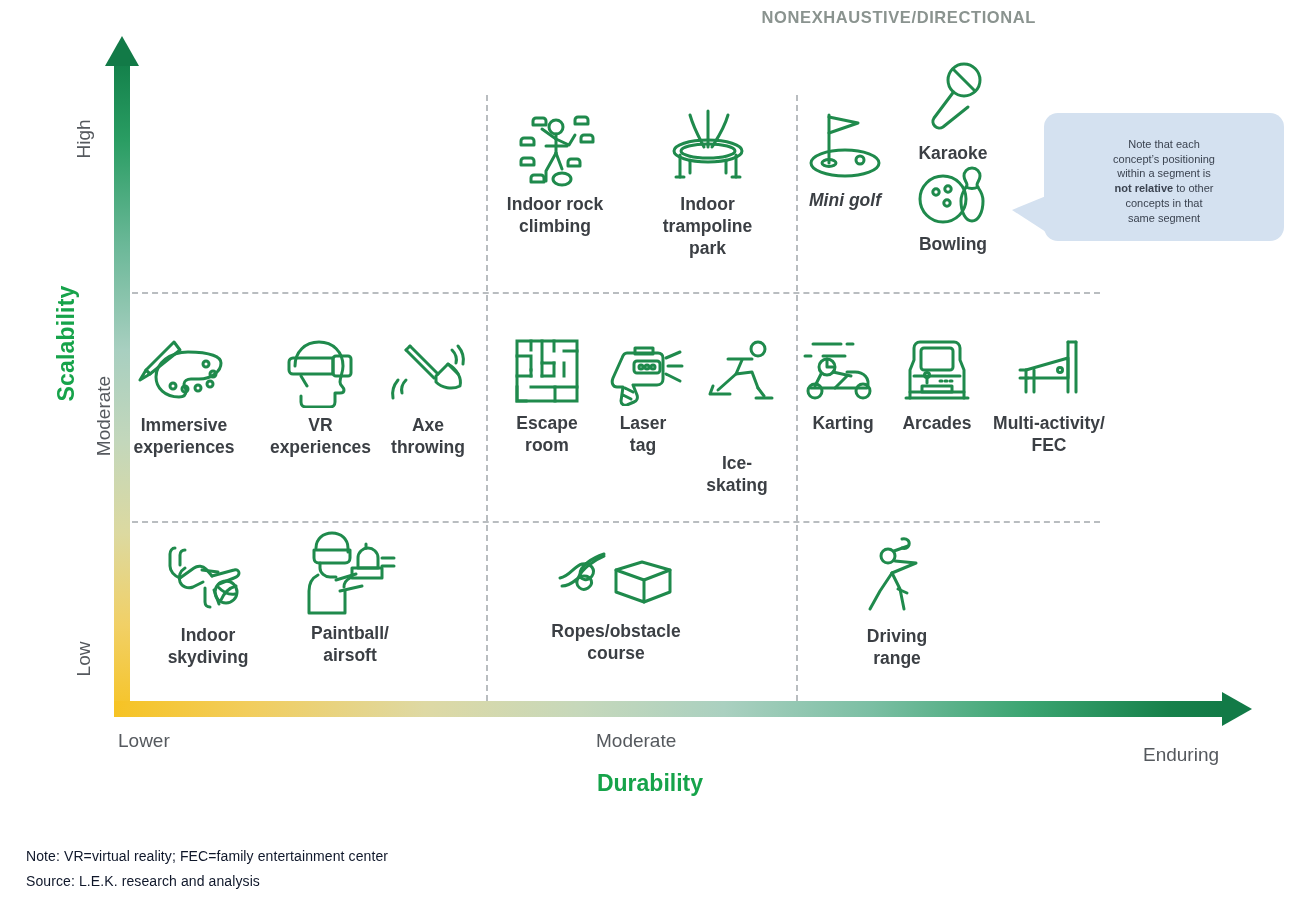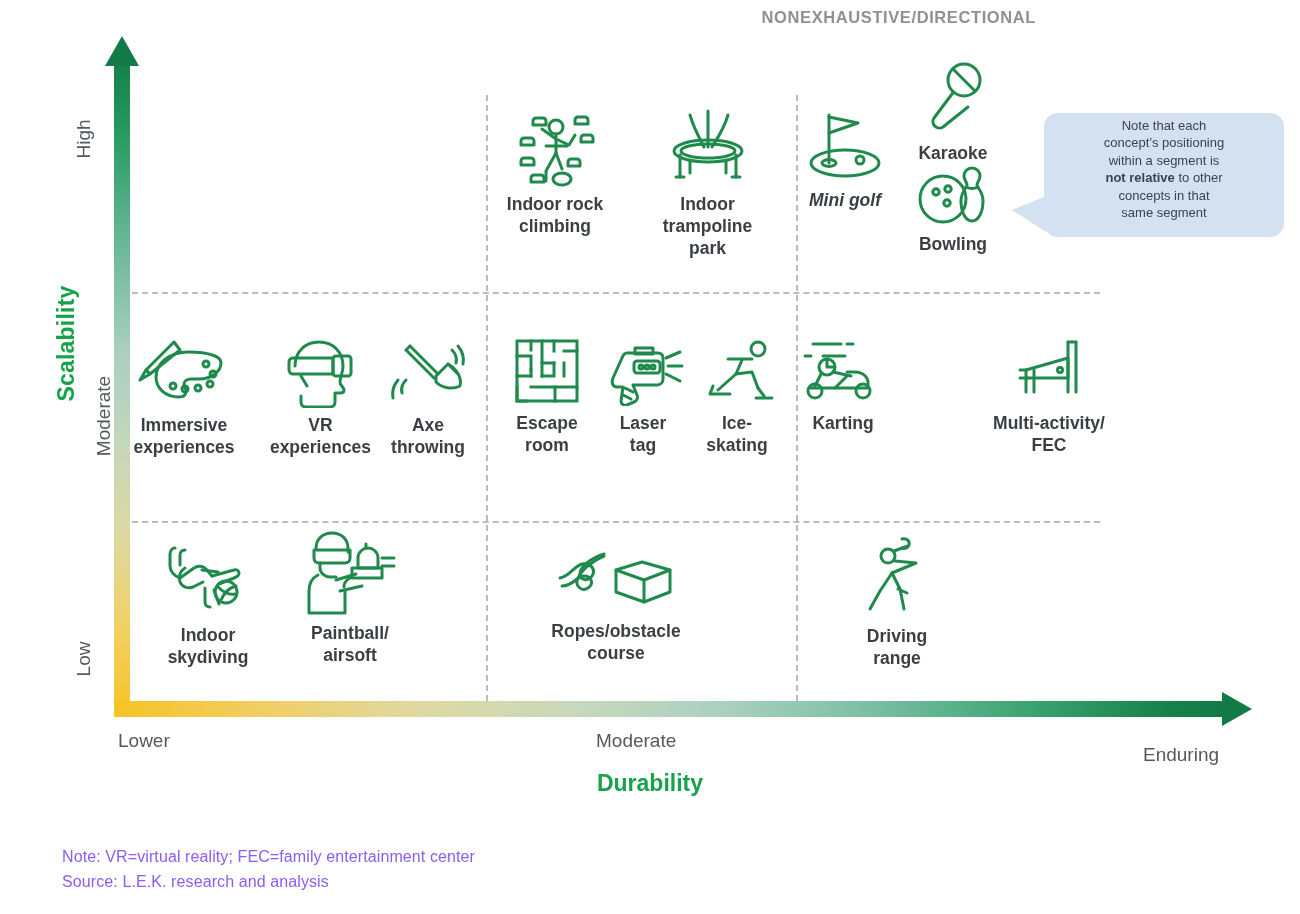--- a/index.html
+++ b/index.html
@@ -94,35 +94,35 @@
   .concept .ico{display:block; line-height:0;}
   .concept .lbl{
     margin-top:7px; font-size:17.5px; font-weight:700; color:#3b3f44;
     line-height:1.25; white-space:pre-line;
   }
 
   
   .callout{
     position:absolute; left:1044px; top:113px; width:212px;
     background:#d4e1f0; border-radius:14px;
-    padding:4px 14px 16px 14px;
-    font-size:13px; line-height:1.34; color:#3b4350; text-align:center;
+    padding:24px 14px 16px 14px;
+    font-size:11px; line-height:1.34; color:#3b4350; text-align:center;
   }
   .callout b{font-weight:700;}
   .callout-tail{
     position:absolute; left:1012px; top:196px;
     width:0;height:0;
     border-top:14px solid transparent;
     border-bottom:22px solid transparent;
     border-right:34px solid #d4e1f0;
   }
 
   
   .foot{
-    position:absolute; left:26px; font-size:16px; color:#8b5cf6; letter-spacing:.1px;margin-left:36px;
+    position:absolute; left:26px; font-size:14px; color:#0f172a; letter-spacing:.1px;
   }
   .foot.n1{top:848px;}
   .foot.n2{top:873px;}
 </style>
 </head>
 <body>
 
 <div class="root">
 
   <div class="kicker">NONEXHAUSTIVE/DIRECTIONAL</div>
@@ -316,21 +316,21 @@
         <path d="M67 30 L81 30"></path>
         <path d="M65 38 L79 45"></path>
         <path d="M24 52 l8 4"></path>
         <path d="M22 59 l8 4"></path>
       </svg>
     </span>
     <span class="lbl">Laser
 tag</span>
   </div>
 
-  <div class="concept" style="left:695px;top:336px;width:84px;">
+  <div class="concept" style="left:695px;top:336px;width:84px;gap:40px;">
     <span class="ico">
       <svg width="74" height="70" viewBox="0 0 74 70" fill="none" stroke="#1f8a4c" stroke-width="3" stroke-linecap="round" stroke-linejoin="round">
         <circle cx="58" cy="13" r="7"></circle>
         <path d="M52 23 L28 23"></path>
         <path d="M42 24 L36 38 L52 36 L58 52"></path>
         <path d="M36 38 L18 54"></path>
         <path d="M58 52 L64 60"></path>
         <path d="M13 50 L10 58 L30 58"></path>
         <path d="M56 62 L72 62"></path>
       </svg>
@@ -352,20 +352,39 @@
         <path d="M32 36 L50 40"></path>
         <path d="M10 52 h56 c4 -10 -4 -16 -12 -16 h-8"></path>
         <path d="M34 52 L46 40"></path>
         <circle cx="14" cy="55" r="7"></circle>
         <circle cx="62" cy="55" r="7"></circle>
       </svg>
     </span>
     <span class="lbl">Karting</span>
   </div>
 
+  <div class="concept" style="left:890px;top:336px;width:94px;">
+    <span class="ico">
+      <svg width="70" height="70" viewBox="0 0 70 70" fill="none" stroke="#1f8a4c" stroke-width="3" stroke-linecap="round" stroke-linejoin="round">
+        <path d="M18 6 h34 a6 6 0 0 1 6 6 v12 l4 10 v22 H8 V34 l4 -10 V12 a6 6 0 0 1 6 -6z"></path>
+        <rect x="19" y="12" width="32" height="22" rx="3"></rect>
+        <path d="M12 40 h46"></path>
+        <circle cx="25" cy="39" r="2.5"></circle>
+        <path d="M25 41 v6"></path>
+        <path d="M38 45 h2"></path>
+        <path d="M43 45 h2"></path>
+        <path d="M48 45 h2"></path>
+        <rect x="20" y="50" width="30" height="6"></rect>
+        <path d="M4 62 h62"></path>
+        <path d="M8 56 v6"></path>
+        <path d="M62 56 v6"></path>
+      </svg>
+    </span>
+    <span class="lbl">Arcades</span>
+  </div>
 
   <div class="concept" style="left:984px;top:336px;width:130px;">
     <span class="ico">
       <svg width="70" height="70" viewBox="0 0 70 70" fill="none" stroke="#1f8a4c" stroke-width="3" stroke-linecap="round" stroke-linejoin="round">
         <path d="M54 6 L54 56"></path>
         <path d="M62 6 L62 56"></path>
         <path d="M54 6 L62 6"></path>
         <path d="M12 34 L54 22 L54 42 L14 42"></path>
         <path d="M12 34 L12 56"></path>
         <path d="M20 34 L20 56"></path>

